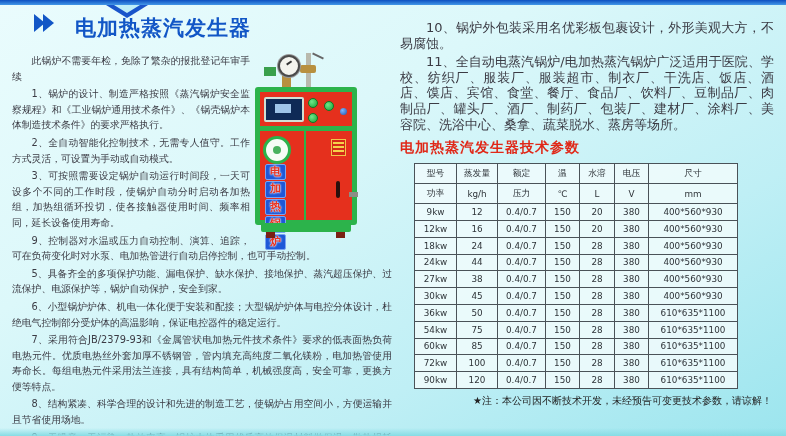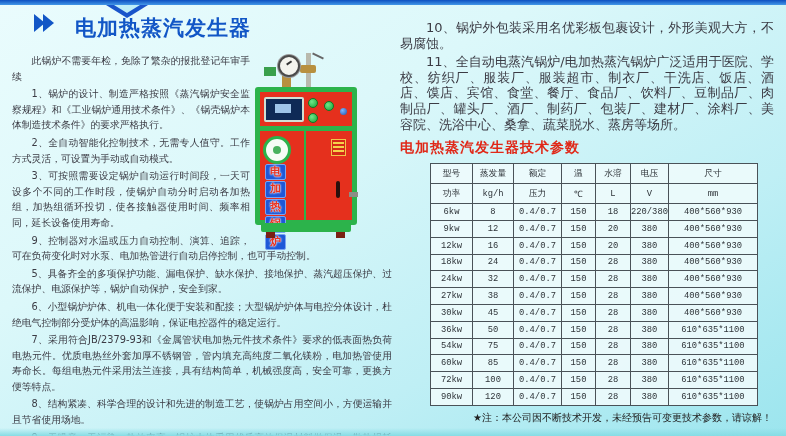--- a/index.html
+++ b/index.html
@@ -64,21 +64,21 @@
     text-shadow:0 0 2px #fff,0 0 2px #fff;}
   .outlet{position:absolute;right:-6px;top:100px;width:9px;height:5px;background:#8d8d85;}
   .machine-base{position:absolute;left:7px;top:170px;width:90px;height:9px;background:#2cb34b;border-radius:2px;}
   .foot{position:absolute;top:179px;width:9px;height:6px;background:#7a2014;}
   .foot.f1{left:12px;} .foot.f2{left:82px;}
 
   
   .right-panel{position:absolute;left:400px;top:20px;width:374px;}
   .right-panel .feat p{margin:0 0 3px 0;text-indent:2em;font-size:13px;line-height:15.6px;text-align:justify;}
   .specs-heading{margin:7px 0 6px 0;font-size:14px;font-weight:bold;color:#e02818;letter-spacing:1px;}
-  table.specs{border-collapse:collapse;margin-left:30px;background:rgba(238,251,252,0.9);font-family:Liberation Mono, monospace;}
+  table.specs{border-collapse:collapse;margin-left:14px;background:rgba(238,251,252,0.9);}
   table.specs th,table.specs td{border:1px solid #4a5258;text-align:center;font-weight:normal;
     font-size:8.8px;color:#2e3338;padding:0;}
   table.specs thead th{height:19px;}
   table.specs tbody td{height:15.8px;}
   .c0{width:41px;} .c1{width:40px;} .c2{width:47px;} .c3{width:33px;}
   .c4{width:34px;} .c5{width:33px;} .c6{width:88px;}
   .note{margin:5px 2px 0 0;font-size:10px;color:#222;text-align:right;}
 </style>
 </head>
 <body>
@@ -179,29 +179,20 @@
             <th class="c1">kg/h</th>
             <th class="c2">压力</th>
             <th class="c3">℃</th>
             <th class="c4">L</th>
             <th class="c5">V</th>
             <th class="c6">mm</th>
           </tr>
         </thead>
       <tbody id="specs-body">
           <tr>
-            <td class="c0">6kw</td>
-            <td class="c1">8</td>
-            <td class="c2">0.4/0.7</td>
-            <td class="c3">150</td>
-            <td class="c4">18</td>
-            <td class="c5">220/380</td>
-            <td class="c6">400*560*930</td>
-          </tr>
-          <tr>
             <td class="c0">9kw</td>
             <td class="c1">12</td>
             <td class="c2">0.4/0.7</td>
             <td class="c3">150</td>
             <td class="c4">20</td>
             <td class="c5">380</td>
             <td class="c6">400*560*930</td>
           </tr>
           <tr>
             <td class="c0">12kw</td>
@@ -216,21 +207,21 @@
             <td class="c0">18kw</td>
             <td class="c1">24</td>
             <td class="c2">0.4/0.7</td>
             <td class="c3">150</td>
             <td class="c4">28</td>
             <td class="c5">380</td>
             <td class="c6">400*560*930</td>
           </tr>
           <tr>
             <td class="c0">24kw</td>
-            <td class="c1">32</td>
+            <td class="c1">44</td>
             <td class="c2">0.4/0.7</td>
             <td class="c3">150</td>
             <td class="c4">28</td>
             <td class="c5">380</td>
             <td class="c6">400*560*930</td>
           </tr>
           <tr>
             <td class="c0">27kw</td>
             <td class="c1">38</td>
             <td class="c2">0.4/0.7</td>

